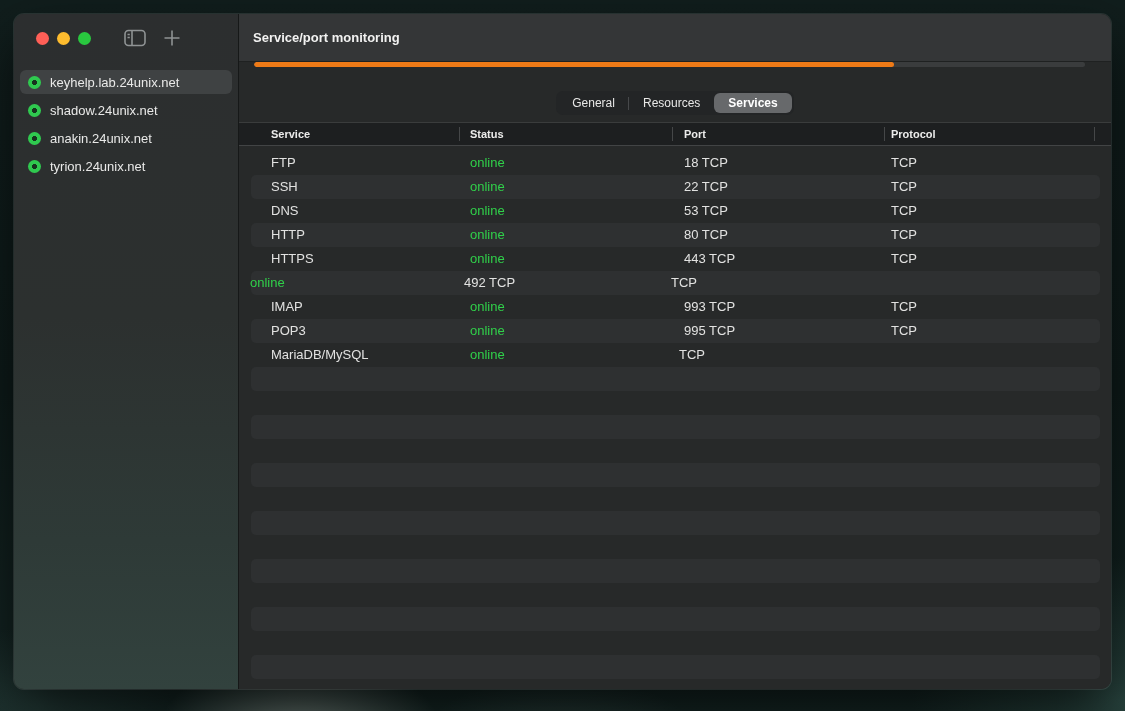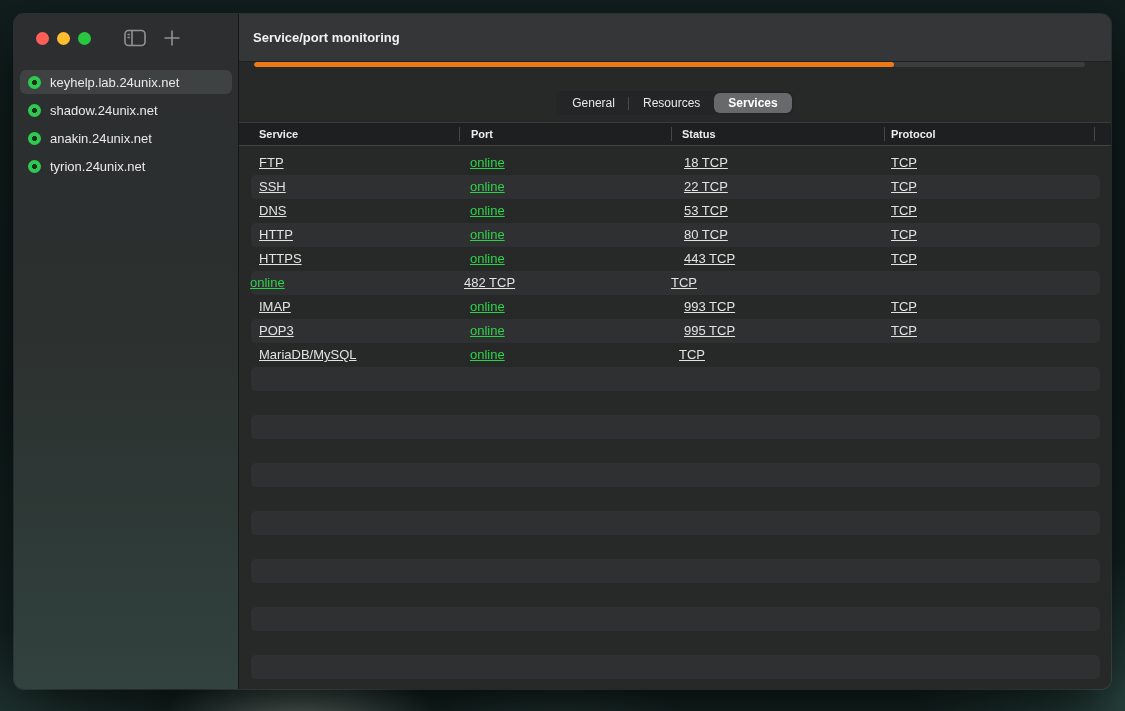--- a/index.html
+++ b/index.html
@@ -46,30 +46,30 @@
   .tab{ height:20px; line-height:20px; padding:0 14px; font-size:12px; color:#e8e8e7; border-radius:6px; position:relative; }
   .tab.selected{ background:#67696b; color:#ffffff;font-weight:bold; }
   .tab:not(.selected)+.tab:not(.selected)::before{
     content:''; position:absolute; left:-1px; top:3.5px; width:1px; height:13px; background:#47494b; }
   
   .table{ margin-top:7px; flex:1; display:flex; flex-direction:column; min-height:0; }
   .thead{ height:24px; flex:0 0 24px; background:#1d1f20; border-top:1px solid #3a3c3c;
           border-bottom:1px solid #424445; display:flex; }
   .th{ line-height:22px; font-size:11px; font-weight:bold; color:#ececeb; position:relative; }
   .th+.th::before{ content:''; position:absolute; left:0; top:4px; width:1px; height:14px; background:#454748; }
-  .c0{ width:220px; flex:0 0 220px; padding-left:20px; }
+  .c0{ width:220px; flex:0 0 220px; padding-left:32px; }
   .c1{ width:213px; flex:0 0 213px; padding-left:11px; }
   .c2{ width:212px; flex:0 0 212px; padding-left:12px; }
   .c3{ width:210px; flex:0 0 210px; padding-left:7px; }
   .c4{ flex:1; }
   .tbody{ margin-top:5px; flex:1; overflow:hidden; }
   .row{ height:24px; display:flex; position:relative; }
   .row.stripe::before{ content:''; position:absolute; left:12px; right:11px; top:0; bottom:0;
                        background:#2e3031; border-radius:5px; }
-  .cell{ position:relative; line-height:24px; font-size:13px; color:#e2e2e1; white-space:nowrap;text-decoration:underline; }
+  .cell{ position:relative; line-height:24px; font-size:13px; color:#e2e2e1; white-space:nowrap; }
   .cell.online{ color:var(--online,#30d04a); }
 </style>
 </head>
 <body>
 
 <div class="window">
 
   <aside class="sidebar">
     <div class="sidebar-top">
       <span class="light red"></span>
@@ -123,22 +123,22 @@
       <div class="tabbar">
           <div class="tab">General</div>
           <div class="tab">Resources</div>
           <div class="tab selected">Services</div>
         </div>
     </div>
 
     <div class="table">
       <div class="thead">
           <div class="th c0">Service</div>
+          <div class="th c1">Status</div>
           <div class="th c2">Port</div>
-          <div class="th c1">Status</div>
           <div class="th c3">Protocol</div>
           <div class="th c4"></div>
         </div>
       <div class="tbody">
           <div class="row">
             <span class="cell c0">FTP</span>
             <span class="cell c1 online">online</span>
             <span class="cell c2">18 TCP</span>
             <span class="cell c3">TCP</span>
           </div>
@@ -161,21 +161,21 @@
             <span class="cell c3">TCP</span>
           </div>
           <div class="row">
             <span class="cell c0">HTTPS</span>
             <span class="cell c1 online">online</span>
             <span class="cell c2">443 TCP</span>
             <span class="cell c3">TCP</span>
           </div>
           <div class="row stripe">
             <span class="cell c1 online">online</span>
-            <span class="cell c2">482 TCP</span>
+            <span class="cell c2">492 TCP</span>
             <span class="cell c3">TCP</span>
           </div>
           <div class="row">
             <span class="cell c0">IMAP</span>
             <span class="cell c1 online">online</span>
             <span class="cell c2">993 TCP</span>
             <span class="cell c3">TCP</span>
           </div>
           <div class="row stripe">
             <span class="cell c0">POP3</span>

